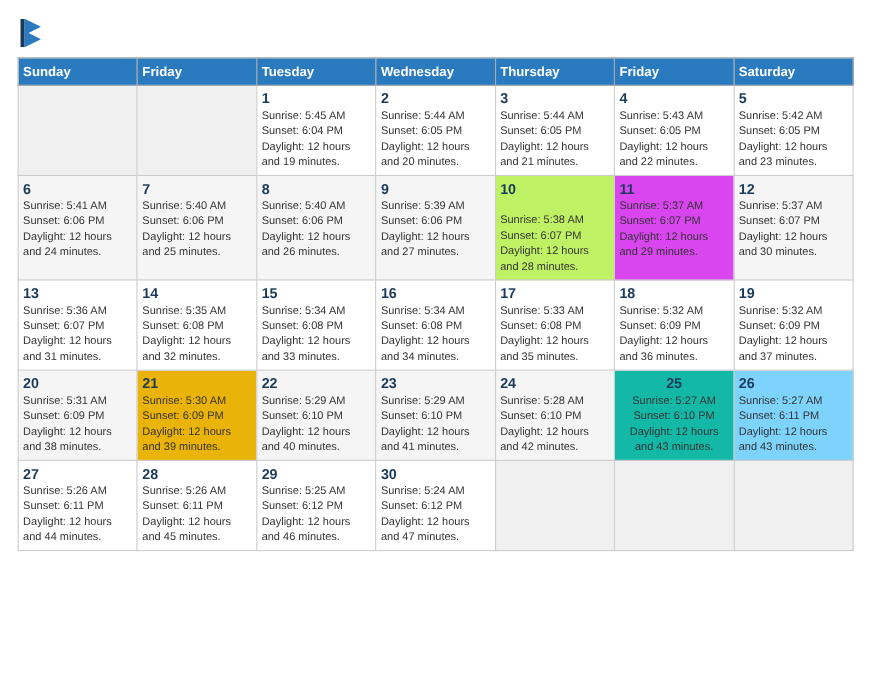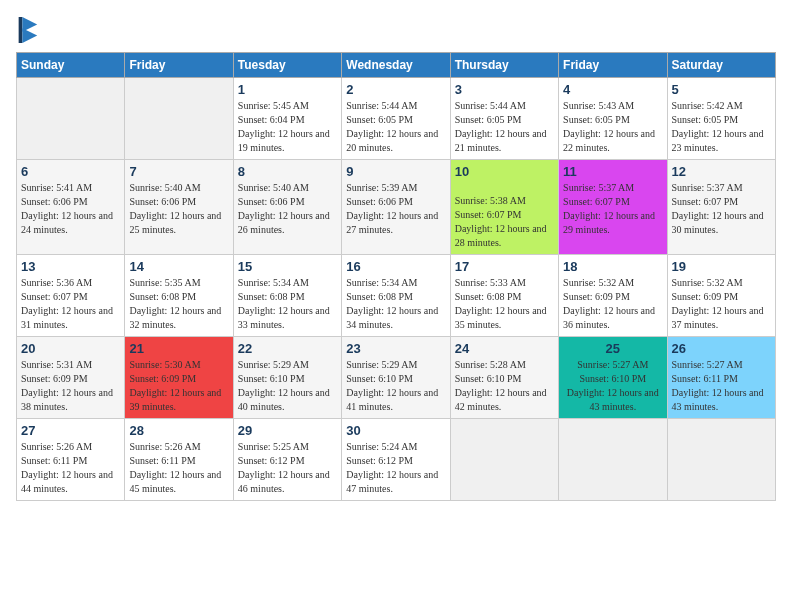--- a/index.html
+++ b/index.html
@@ -60,21 +60,20 @@
       font-size: 13px;
       font-weight: bold;
       color: #1a3a5c;
       display: block;
       margin-bottom: 2px;
     }
     .day-info {
       font-size: 10px;
       color: #333;
       line-height: 1.4;
-      font-family: Liberation Serif, serif;
     }
     .empty-cell {
       background: #f0f0f0 !important;
     }
     .logo-wrapper {
       display: flex;
       align-items: center;
     }
     .logo-text-wrapper {
       display: flex;
@@ -251,21 +250,21 @@
 Daylight: 12 hours and 37 minutes.</div>
         </td>
       </tr>
       <tr>
         <td style="background: rgb(245, 245, 245);">
           <span class="day-num">20</span>
           <div class="day-info" style="white-space: pre-line;">Sunrise: 5:31 AM
 Sunset: 6:09 PM
 Daylight: 12 hours and 38 minutes.</div>
         </td>
-        <td style="background: #ef4444;">
+        <td style="background: #eab308;">
           <span class="day-num">21</span>
           <div class="day-info" style="white-space: pre-line;">Sunrise: 5:30 AM
 Sunset: 6:09 PM
 Daylight: 12 hours and 39 minutes.</div>
         </td>
         <td style="background: rgb(245, 245, 245); margin-left: 19px;">
           <span class="day-num">22</span>
           <div class="day-info" style="white-space: pre-line;">Sunrise: 5:29 AM
 Sunset: 6:10 PM
 Daylight: 12 hours and 40 minutes.</div>

